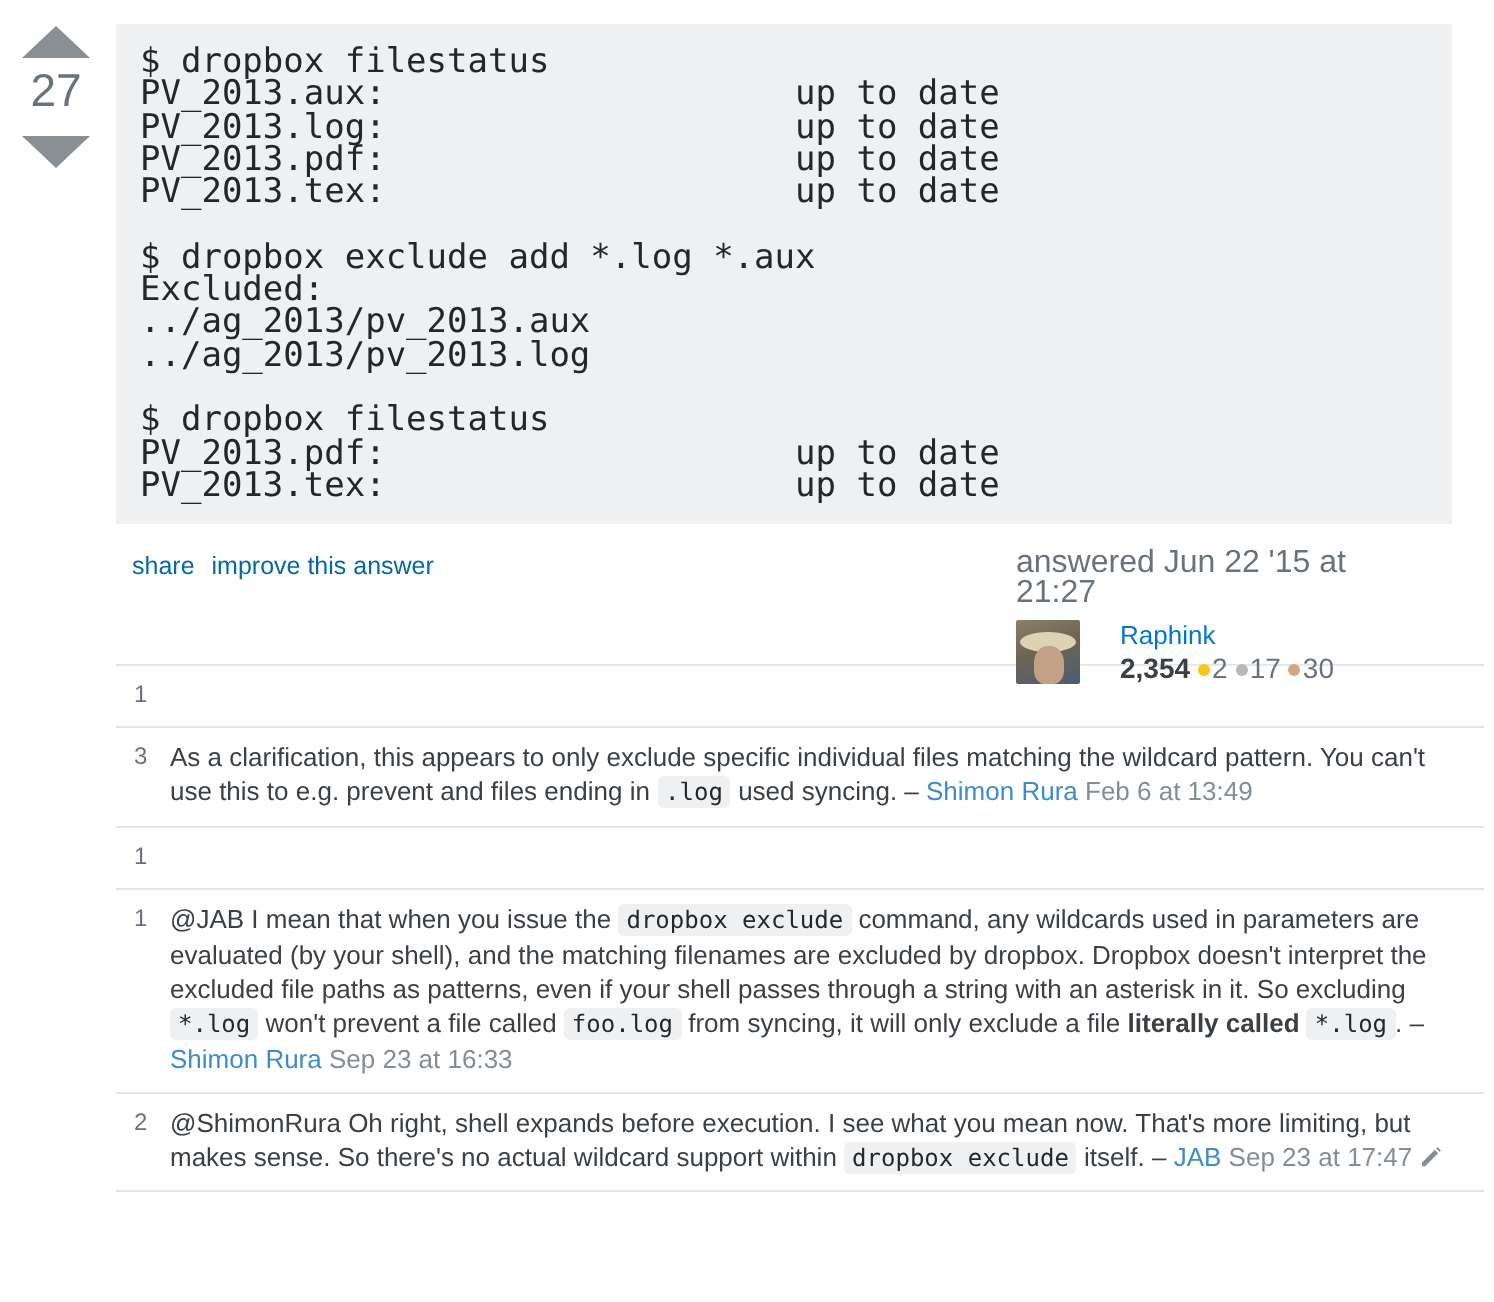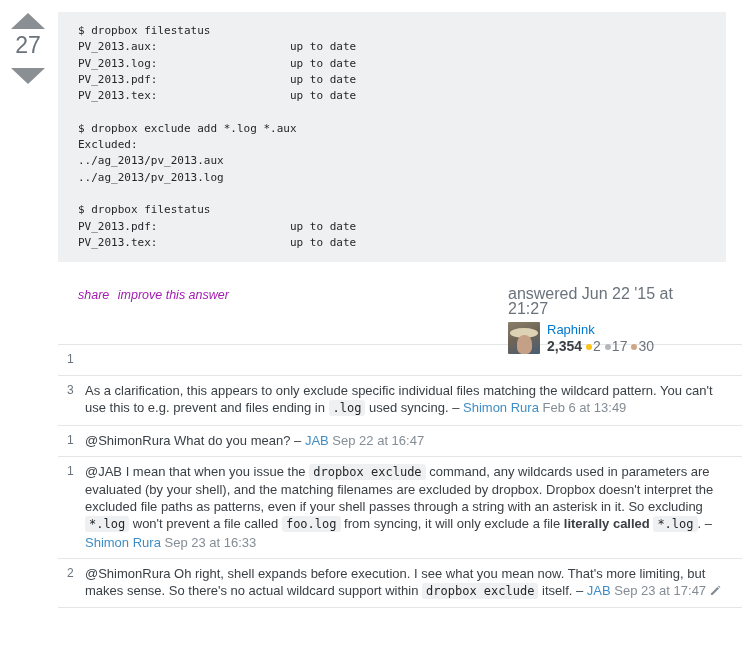--- a/index.html
+++ b/index.html
@@ -68,64 +68,64 @@
     font-family: "DejaVu Sans Mono", "Liberation Mono", monospace;
     font-size: 12px;
     background: #eff0f1;
     padding: 1px 4px;
     border-radius: 3px;
     color: #242729;
     white-space: pre;
   }
   pre.code-block {
     background: #eff0f1;
-    margin: 0 0 12px 0;
-    padding: 11px 12px 11px 20px;
+    margin: 0 0 0 0;
+    padding: 11px 12px 11px 12px;
     width: 668px;
     font-family: "DejaVu Sans Mono", "Liberation Mono", monospace;
-    font-size: 11px;
+    font-size: 17px;
     line-height: 16.3px;
     color: #242729;
     white-space: pre;
     overflow: hidden;
   }
 
   
   .ans-footer {
     position: relative;
     margin-left: 58px;
     width: 668px;
     height: 70px;
     padding-top: 14px;
   }
   .post-menu {
     position: absolute;
-    left: 20px;
+    left: 8px;
     top: 14px;
     font-size: 12.5px;
-    color: #a21caf;
-    font-style: italic;
+    color: #0369a1;
   }
   .post-menu span {
     cursor: pointer;
     margin-right: 5px;
   }
   .signature {
     position: absolute;
     right: 18px;
     top: 12px;
     width: 200px;
     font-size: 12px;
     color: #6a737c;
   }
   .sig-line { color: #6a737c; font-size: 16px; line-height: 15px; }
   .sig-user {
     margin-top: 6px;
     display: flex;
     align-items: flex-start;
+    gap: 13px;
   }
   .avatar {
     width: 32px; height: 32px;
     background: linear-gradient(160deg,#8b7f6b 0%, #6f6454 45%, #4a5d74 100%);
     border-radius: 1px;
     position: relative;
     overflow: hidden;
     flex: 0 0 auto;
     margin-right: 7px;
   }
@@ -266,21 +266,20 @@
   <div class="comments" id="comments">
       <div class="comment">
         <div class="c-score">1</div>
       </div>
       <div class="comment">
         <div class="c-score">3</div>
         <div class="c-text"><span>As a clarification, this appears to only exclude specific individual files matching the wildcard pattern. You can't use this to e.g. prevent and files ending in </span><code class="inline">.log</code><span> used syncing. </span><span class="c-dash">– </span><a class="c-user">Shimon Rura</a><span class="c-date"> Feb 6 at 13:49</span></div>
       </div>
       <div class="comment">
         <div class="c-score">1</div>
-        <div class="c-text"><span>@ShimonRura What do you mean? </span><span class="c-dash">– </span><a class="c-user">JAB</a><span class="c-date"> Sep 22 at 16:47</span></div>
       </div>
       <div class="comment">
         <div class="c-score">1</div>
         <div class="c-text"><span>@JAB I mean that when you issue the </span><code class="inline">dropbox exclude</code><span> command, any wildcards used in parameters are evaluated (by your shell), and the matching filenames are excluded by dropbox. Dropbox doesn't interpret the excluded file paths as patterns, even if your shell passes through a string with an asterisk in it. So excluding </span><code class="inline">*.log</code><span> won't prevent a file called </span><code class="inline">foo.log</code><span> from syncing, it will only exclude a file </span><b>literally called</b><span> </span><code class="inline">*.log</code><span>. </span><span class="c-dash">– </span><a class="c-user">Shimon Rura</a><span class="c-date"> Sep 23 at 16:33</span></div>
       </div>
       <div class="comment">
         <div class="c-score">2</div>
         <div class="c-text"><span>@ShimonRura Oh right, shell expands before execution. I see what you mean now. That's more limiting, but makes sense. So there's no actual wildcard support within </span><code class="inline">dropbox exclude</code><span> itself. </span><span class="c-dash">– </span><a class="c-user">JAB</a><span class="c-date"> Sep 23 at 17:47</span><span class="pencil"><svg viewBox="0 0 12 12" width="11" height="11">
               <path d="M1 9.2 L8.1 2.1 L9.9 3.9 L2.8 11 L1 11 Z" fill="#848d95"></path>
               <path d="M8.8 1.4 L9.6 0.6 L11.4 2.4 L10.6 3.2 Z" fill="#848d95"></path>

